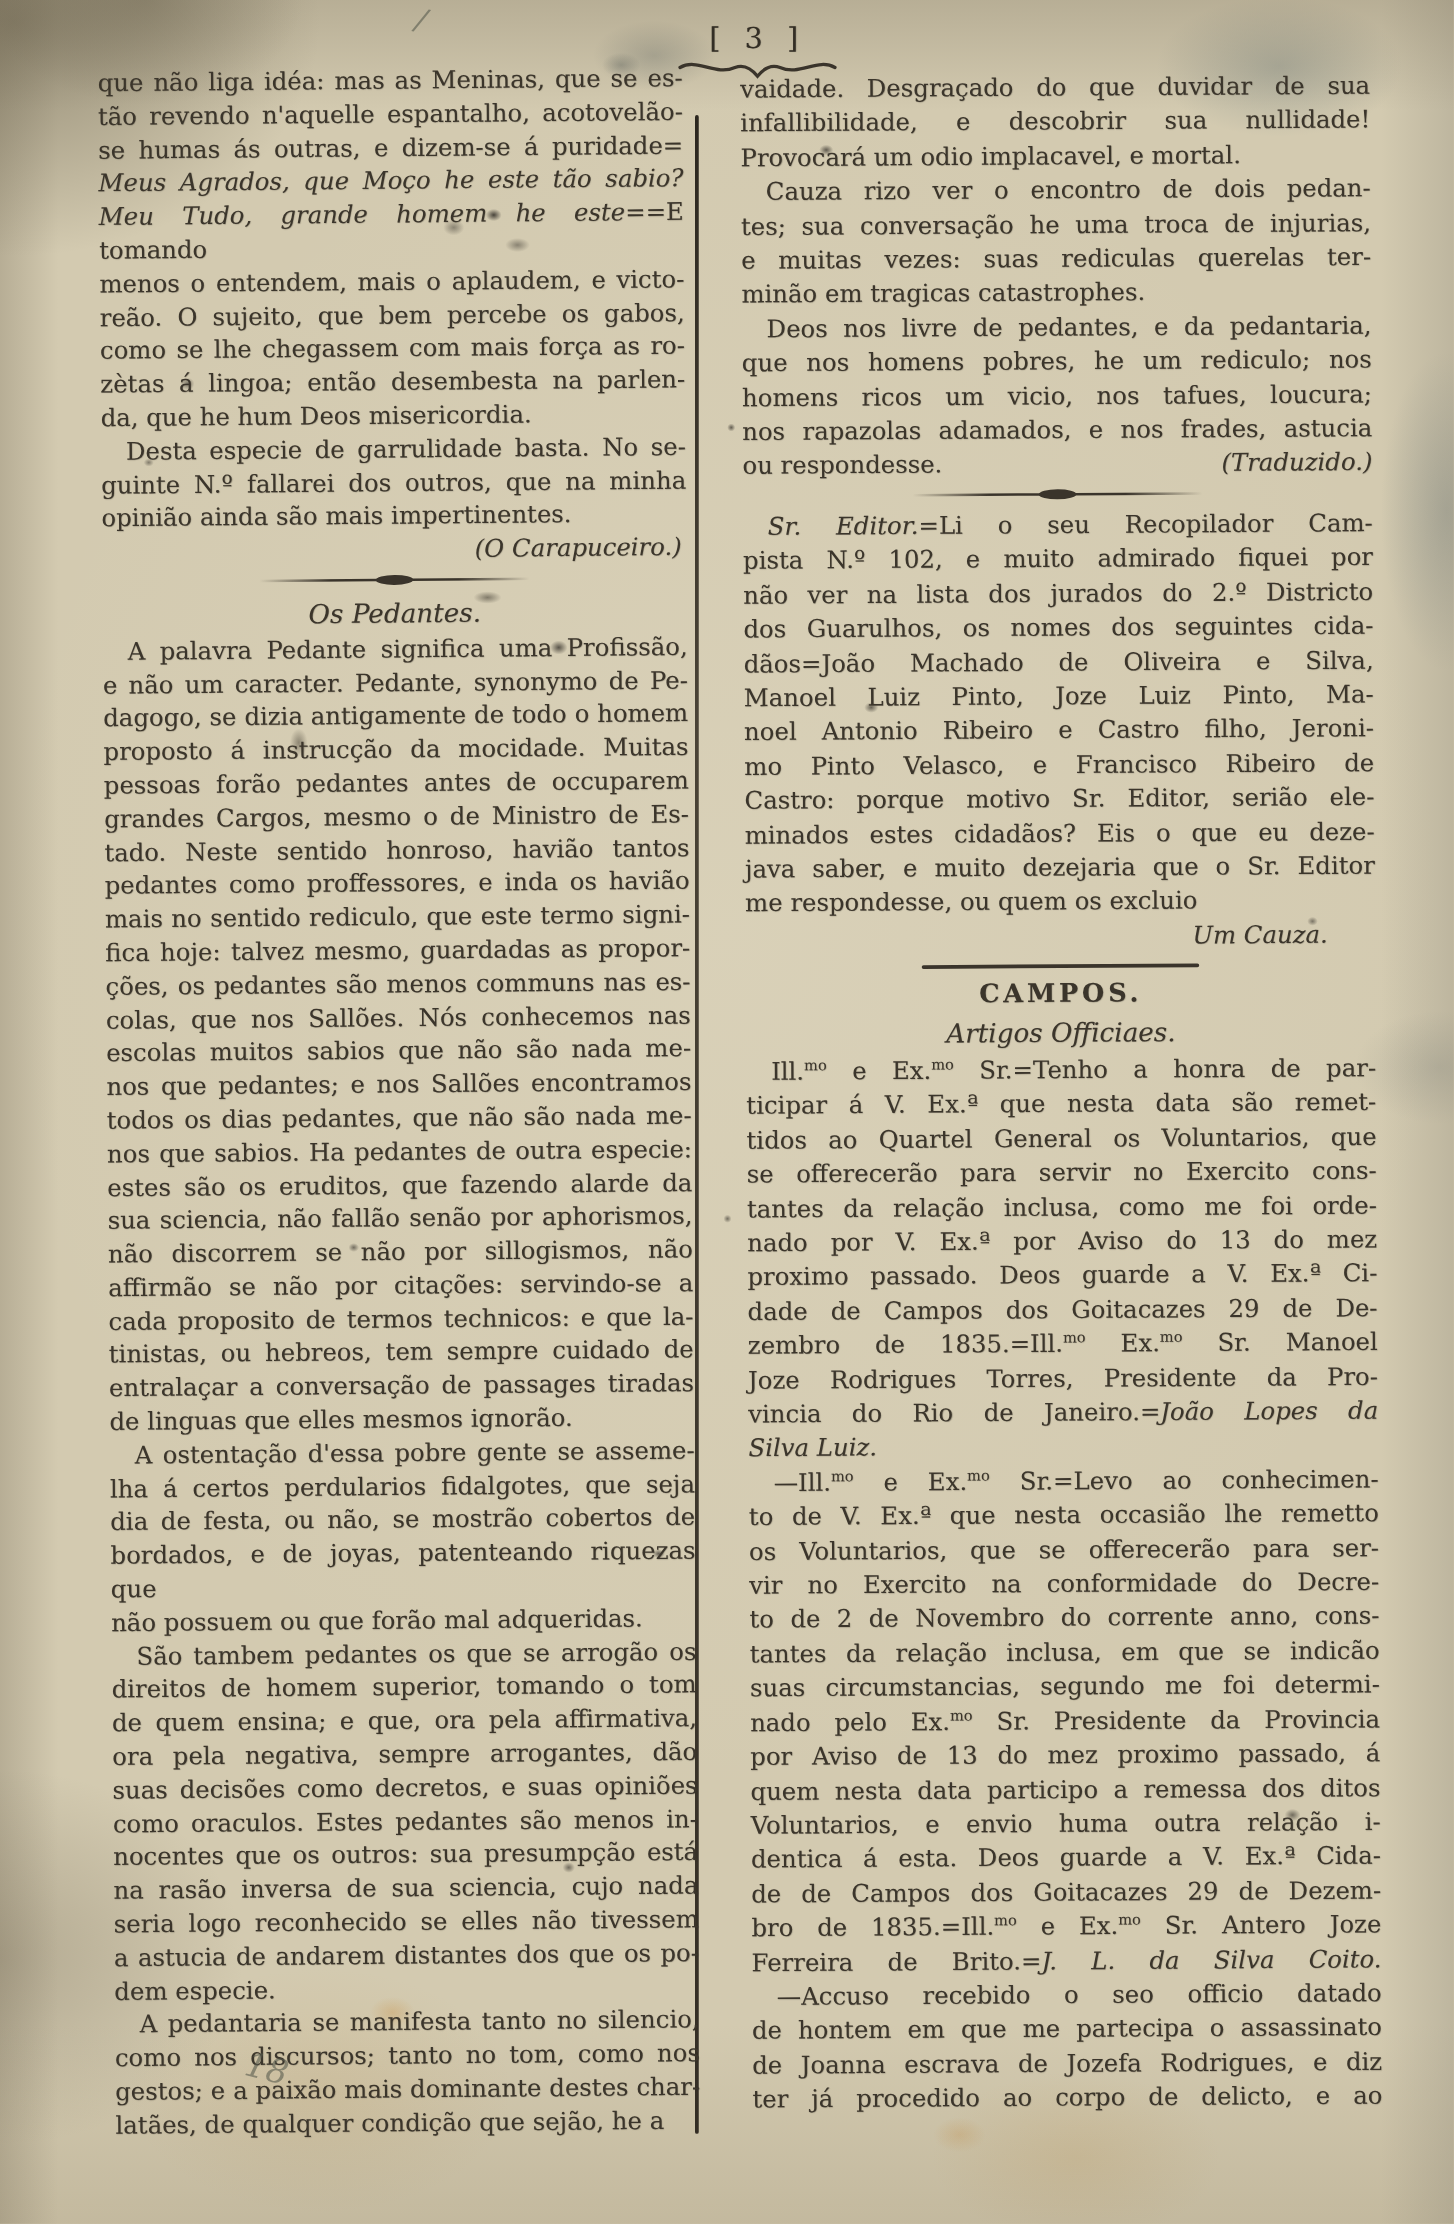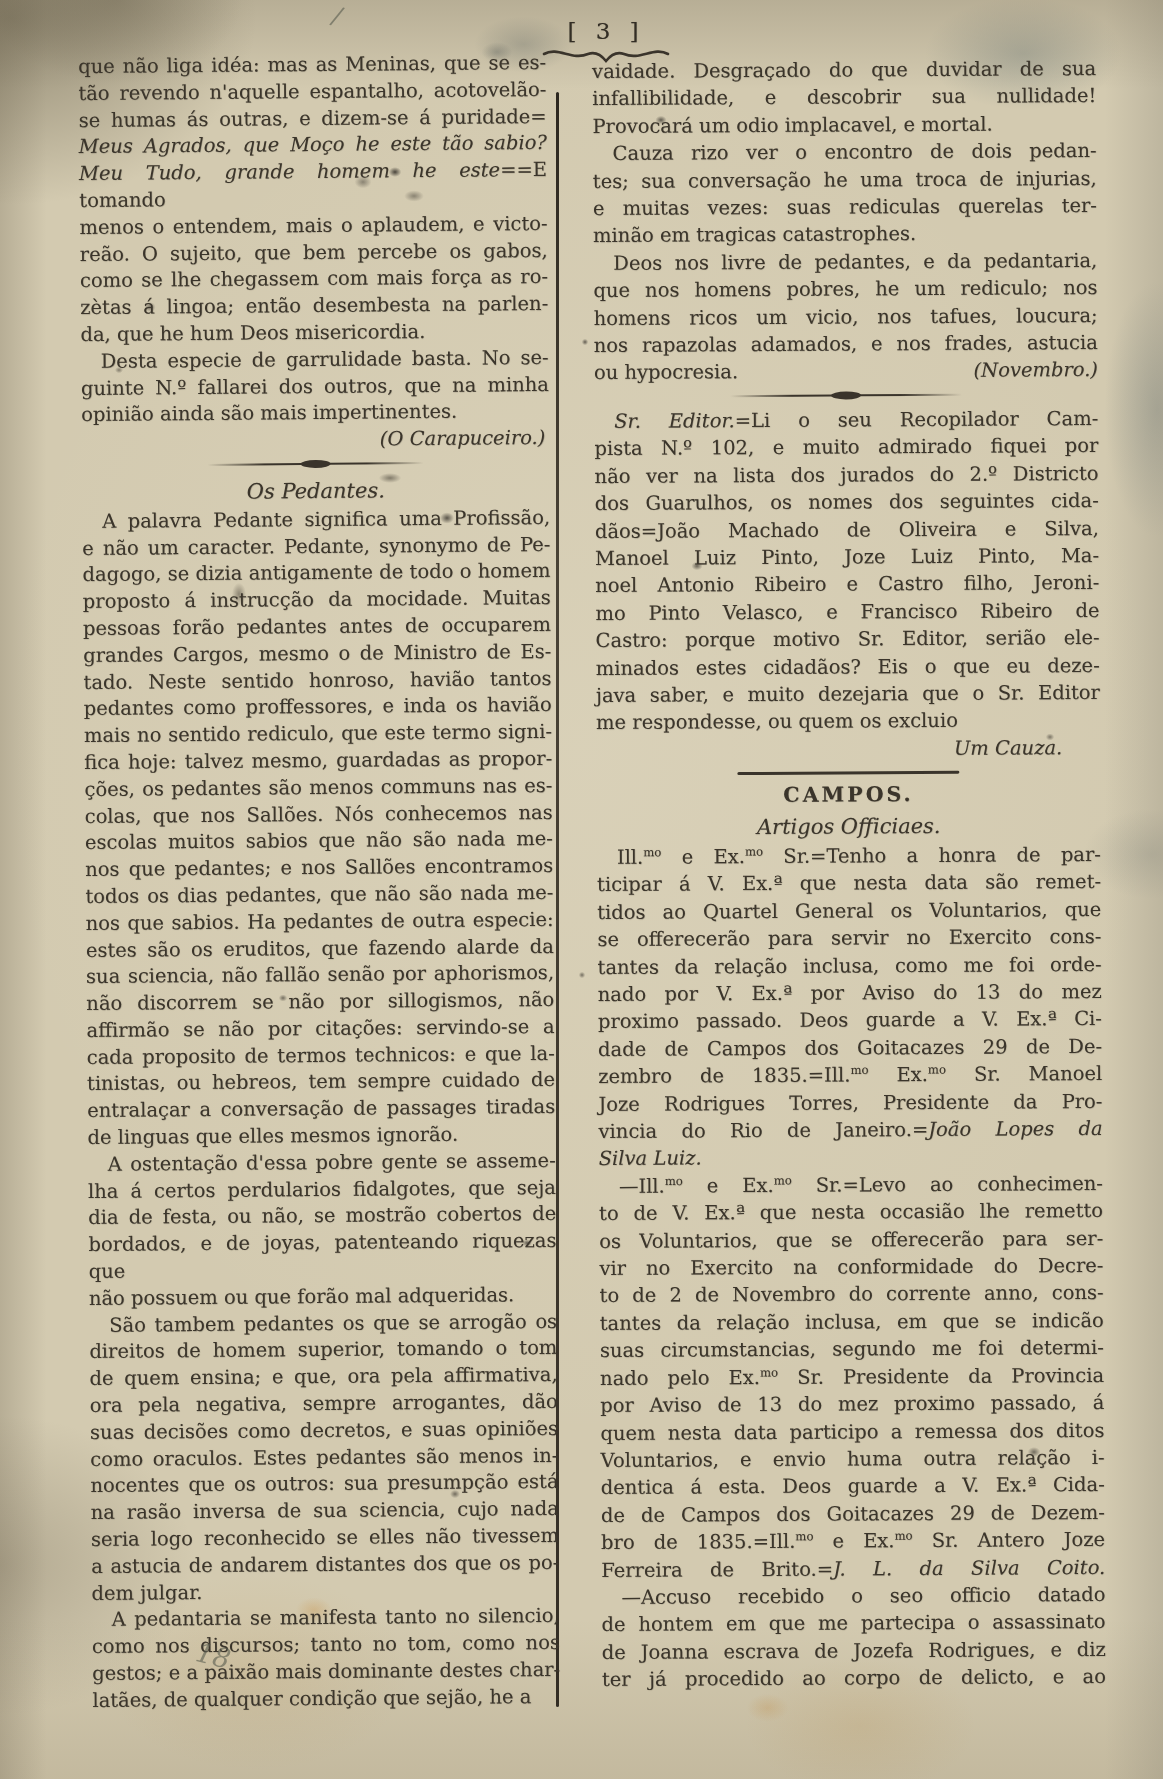--- a/index.html
+++ b/index.html
@@ -168,21 +168,21 @@
       <div class="line ind"><span>São tambem pedantes os que se arrogão os</span></div>
       <div class="line"><span>direitos de homem superior,  tomando o tom</span></div>
       <div class="line"><span>de quem ensina;  e que, ora pela affirmativa,</span></div>
       <div class="line"><span>ora pela negativa,  sempre arrogantes,  dão</span></div>
       <div class="line"><span>suas decisões como decretos,  e suas opiniões</span></div>
       <div class="line"><span>como oraculos.  Estes pedantes são menos in-</span></div>
       <div class="line"><span>nocentes que os outros:  sua presumpção está</span></div>
       <div class="line"><span>na rasão inversa de sua sciencia,  cujo nada</span></div>
       <div class="line"><span>seria logo reconhecido se elles não tivessem</span></div>
       <div class="line"><span>a astucia de andarem distantes dos que os po-</span></div>
-      <div class="line left"><span>dem julgar.</span></div>
+      <div class="line left"><span>dem especie.</span></div>
     </div>
     <div>
       <div class="line ind"><span>A pedantaria se manifesta tanto no silencio,</span></div>
       <div class="line"><span>como nos discursos;  tanto no tom, como nos</span></div>
       <div class="line"><span>gestos; e a paixão mais dominante destes char-</span></div>
       <div class="line left"><span>latães, de qualquer condição que sejão,  he a</span></div>
     </div>
   </div>
 <div class="col col-right" id="col-right">
     <div>
@@ -195,22 +195,22 @@
       <div class="line"><span>tes; sua conversação he uma troca de injurias,</span></div>
       <div class="line"><span>e muitas vezes: suas rediculas querelas ter-</span></div>
       <div class="line left"><span>minão em tragicas catastrophes.</span></div>
     </div>
     <div>
       <div class="line ind"><span>Deos nos livre de pedantes, e da pedantaria,</span></div>
       <div class="line"><span>que nos homens pobres,  he um rediculo;  nos</span></div>
       <div class="line"><span>homens ricos um vicio,  nos tafues, loucura;</span></div>
       <div class="line"><span>nos rapazolas adamados, e nos frades, astucia</span></div>
       <div class="line split">
-        <span><span>ou hypocresia.</span></span>
-        <span><span class="it">(Novembro.)</span></span>
+        <span><span>ou respondesse.</span></span>
+        <span><span class="it">(Traduzido.)</span></span>
       </div>
     </div>
     <div class="sep">
       <span class="ln1"></span>
       <span class="lens"></span>
       <span class="ln2"></span>
     </div>
     <div>
       <div class="line ind"><span class="it">Sr. Editor.</span><span>=Li o seu  Recopilador Cam-</span></div>
       <div class="line"><span>pista N.º 102,  e muito  admirado fiquei por</span></div>

